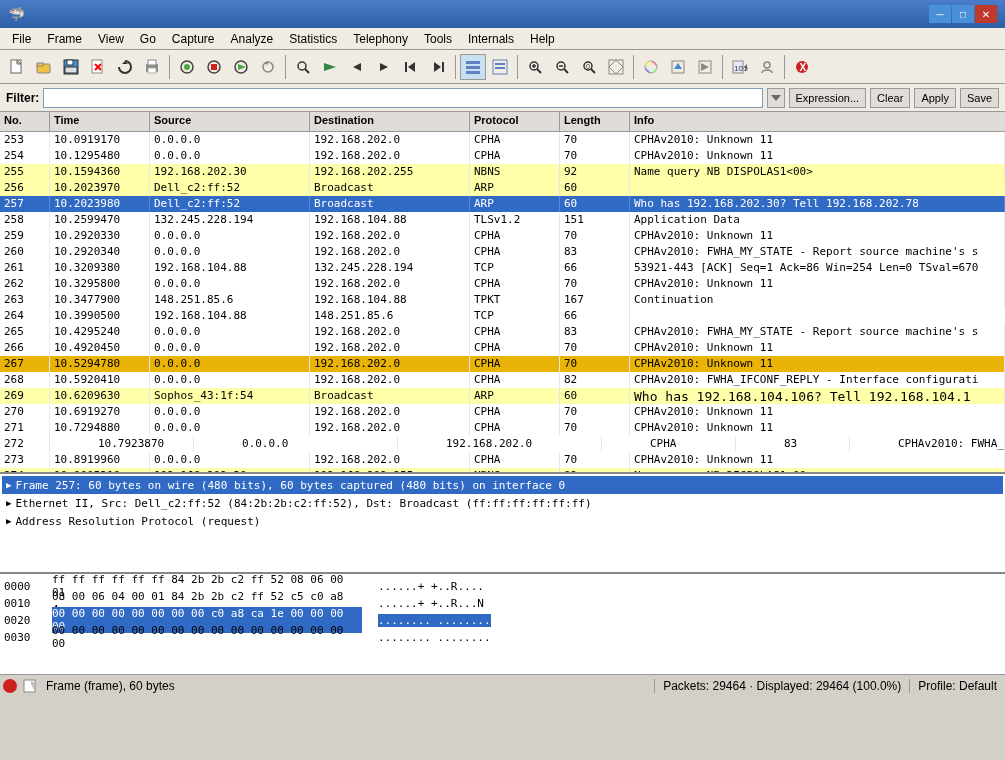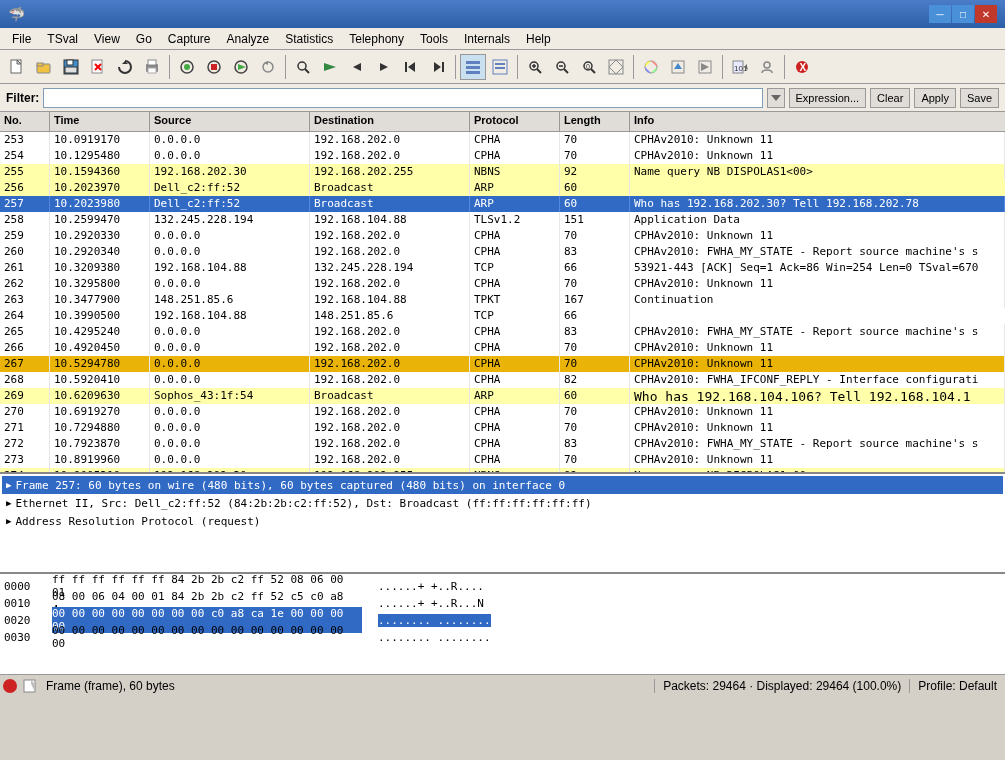--- a/index.html
+++ b/index.html
@@ -57,21 +57,21 @@
   </div>
   <div style="display:flex;gap:1px;">
     <button id="min-btn" class="titlebar-btn">─</button>
     <button id="max-btn" class="titlebar-btn">□</button>
     <button id="close-btn" class="titlebar-btn">✕</button>
   </div>
 </div>
 
 <div id="menubar">
 <div class="menu-item">File</div>
-    <div class="menu-item">TSval</div>
+    <div class="menu-item">Frame</div>
     <div class="menu-item">View</div>
     <div class="menu-item">Go</div>
     <div class="menu-item">Capture</div>
     <div class="menu-item">Analyze</div>
     <div class="menu-item">Statistics</div>
     <div class="menu-item">Telephony</div>
     <div class="menu-item">Tools</div>
     <div class="menu-item">Internals</div>
     <div class="menu-item">Help</div>
   </div>
@@ -451,21 +451,21 @@
       </div>
       <div class="packet-row" style="background-color: rgb(255, 255, 255); color: rgb(0, 0, 0); display: grid; grid-template-columns: 50px 100px 160px 160px 90px 70px 1fr; height: 16px; cursor: pointer;">
         <div class="packet-cell" style="padding: 1px 4px; font-size: 11px; border-right: 1px solid rgb(232, 232, 232); overflow: hidden; white-space: nowrap; font-family: monospace;">271</div>
         <div class="packet-cell" style="padding: 1px 4px; font-size: 11px; border-right: 1px solid rgb(232, 232, 232); overflow: hidden; white-space: nowrap; font-family: monospace;">10.7294880</div>
         <div class="packet-cell" style="padding: 1px 4px; font-size: 11px; border-right: 1px solid rgb(232, 232, 232); overflow: hidden; white-space: nowrap; font-family: monospace;">0.0.0.0</div>
         <div class="packet-cell" style="padding: 1px 4px; font-size: 11px; border-right: 1px solid rgb(232, 232, 232); overflow: hidden; white-space: nowrap; font-family: monospace;">192.168.202.0</div>
         <div class="packet-cell" style="padding: 1px 4px; font-size: 11px; border-right: 1px solid rgb(232, 232, 232); overflow: hidden; white-space: nowrap; font-family: monospace;">CPHA</div>
         <div class="packet-cell" style="padding: 1px 4px; font-size: 11px; border-right: 1px solid rgb(232, 232, 232); overflow: hidden; white-space: nowrap; font-family: monospace;">70</div>
         <div class="packet-cell" style="padding: 1px 4px; font-size: 11px; border-right: 1px solid rgb(232, 232, 232); overflow: hidden; white-space: nowrap; font-family: monospace;">CPHAv2010: Unknown 11</div>
       </div>
-      <div class="packet-row" style="background-color: rgb(255, 255, 255); color: rgb(0, 0, 0); display: grid; grid-template-columns: 50px 100px 160px 160px 90px 70px 1fr; height: 16px; cursor: pointer;">
+      <div class="packet-row" style="background-color: rgb(255, 255, 255); color: rgb(0, 0, 0); display: grid; grid-template-columns: 50px 100px 160px 160px 90px 70px 1fr; height: 16px; cursor: pointer; gap: 44px;">
         <div class="packet-cell" style="padding: 1px 4px; font-size: 11px; border-right: 1px solid rgb(232, 232, 232); overflow: hidden; white-space: nowrap; font-family: monospace;">272</div>
         <div class="packet-cell" style="padding: 1px 4px; font-size: 11px; border-right: 1px solid rgb(232, 232, 232); overflow: hidden; white-space: nowrap; font-family: monospace;">10.7923870</div>
         <div class="packet-cell" style="padding: 1px 4px; font-size: 11px; border-right: 1px solid rgb(232, 232, 232); overflow: hidden; white-space: nowrap; font-family: monospace;">0.0.0.0</div>
         <div class="packet-cell" style="padding: 1px 4px; font-size: 11px; border-right: 1px solid rgb(232, 232, 232); overflow: hidden; white-space: nowrap; font-family: monospace;">192.168.202.0</div>
         <div class="packet-cell" style="padding: 1px 4px; font-size: 11px; border-right: 1px solid rgb(232, 232, 232); overflow: hidden; white-space: nowrap; font-family: monospace;">CPHA</div>
         <div class="packet-cell" style="padding: 1px 4px; font-size: 11px; border-right: 1px solid rgb(232, 232, 232); overflow: hidden; white-space: nowrap; font-family: monospace;">83</div>
         <div class="packet-cell" style="padding: 1px 4px; font-size: 11px; border-right: 1px solid rgb(232, 232, 232); overflow: hidden; white-space: nowrap; font-family: monospace;">CPHAv2010: FWHA_MY_STATE - Report source machine's s</div>
       </div>
       <div class="packet-row" style="background-color: rgb(255, 255, 255); color: rgb(0, 0, 0); display: grid; grid-template-columns: 50px 100px 160px 160px 90px 70px 1fr; height: 16px; cursor: pointer;">
         <div class="packet-cell" style="padding: 1px 4px; font-size: 11px; border-right: 1px solid rgb(232, 232, 232); overflow: hidden; white-space: nowrap; font-family: monospace;">273</div>

